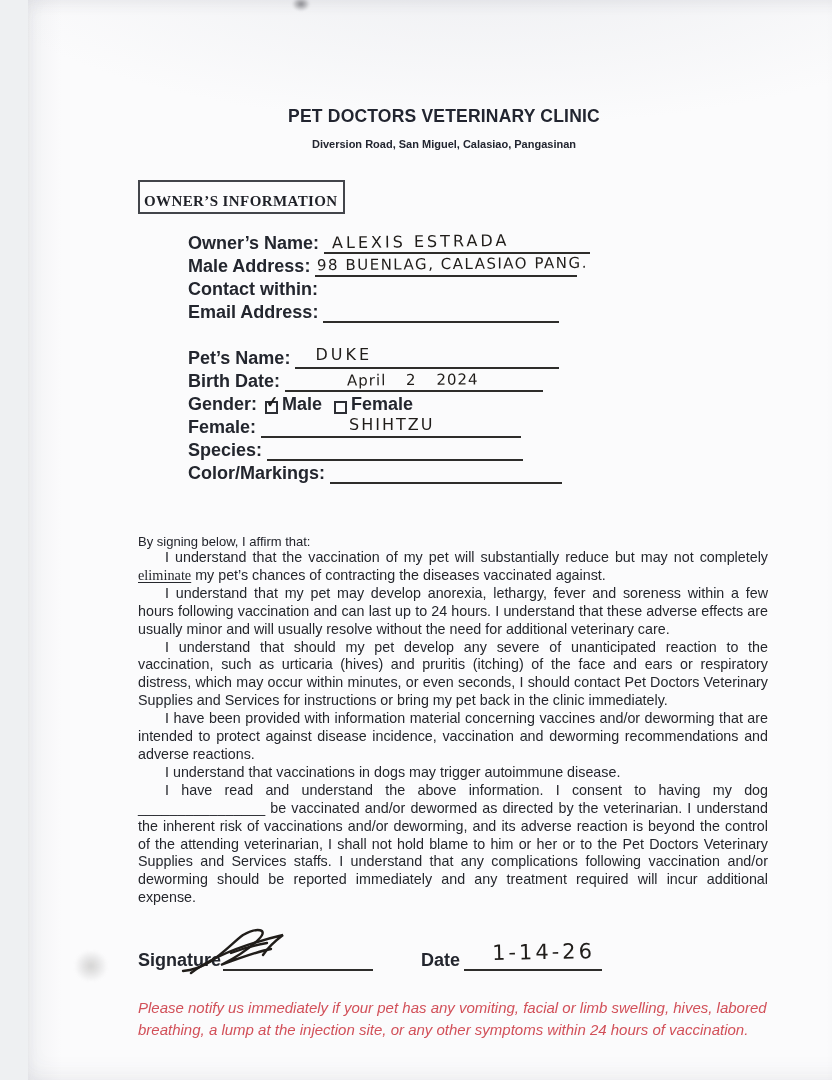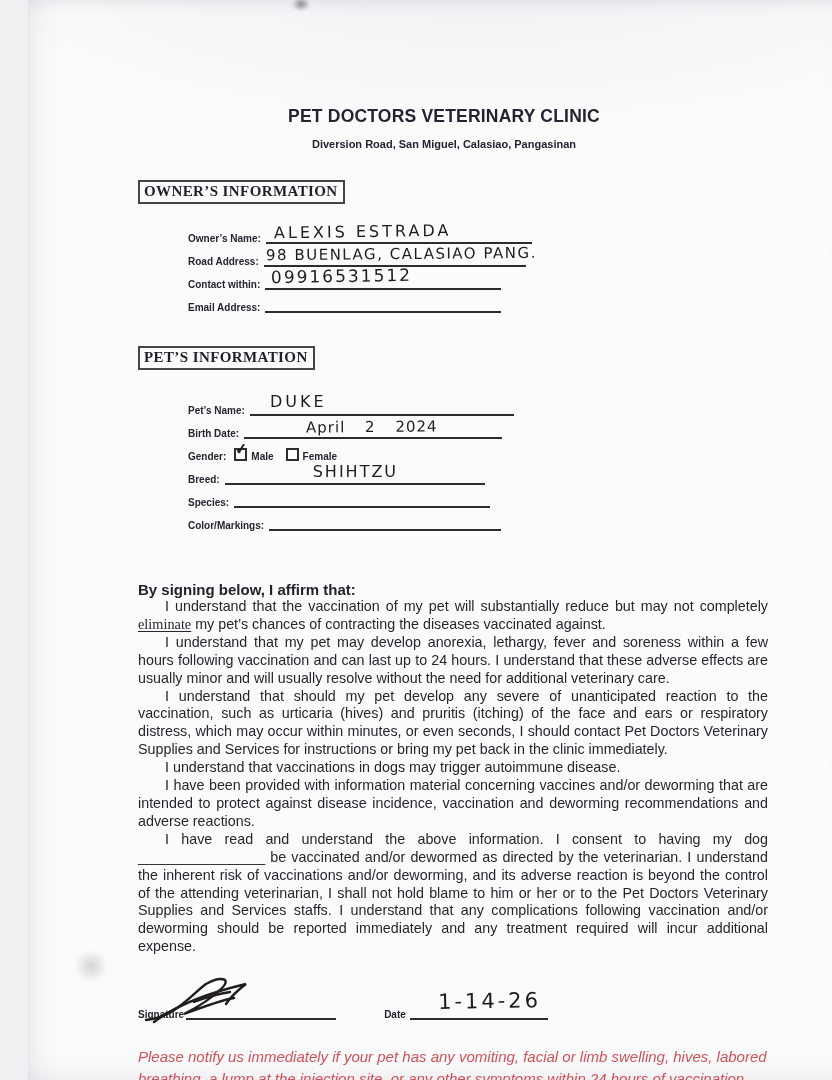--- a/index.html
+++ b/index.html
@@ -38,31 +38,31 @@
   }
   .doc-header h2 {
     margin: 11px 0 0 0; font-size: 11px; font-weight: bold; color: #222530;
   }
   
   .content { padding: 0 92px 0 110px; }
   .section-title-box {
     display: inline-block;
     margin-top: 30px;
     border: 2px solid #43454b;
-    padding: 1px 5px 2px 4px;
+    padding: 11px 5px 2px 4px;
     font-family: "Liberation Serif", serif;
     font-weight: bold;
     font-size: 15px;
     letter-spacing: 0.4px;
     color: #1f2128;
     background: rgba(255,255,255,0.4);
   }
   .fields { margin: 20px 0 0 50px; }
   .field-row { display: flex; align-items: flex-end; margin-bottom: 3px; height: 20px; }
-  .flabel { font-weight: bold; font-size: 10px; color: #23262e; white-space: nowrap; }
+  .flabel { font-weight: bold; font-size: 18px; color: #23262e; white-space: nowrap; }
   .fline {
     display: inline-block; position: relative;
     border-bottom: 2px solid #2e2d2b; height: 17px; margin-left: 5px;
   }
   .w-ownername { width: 266px; }
   .w-address   { width: 262px; }
   .w-contact   { width: 236px; }
   .w-email     { width: 236px; }
   .w-petname   { width: 264px; }
   .w-birth     { width: 258px; }
@@ -88,21 +88,21 @@
     display: inline-block; position: relative; top: -1px; margin: 0 4px 0 8px;
     background: rgba(255,255,255,0.5);
   }
   .cb.cb-female { margin-left: 12px; }
   .cb .mark {
     position: absolute; left: -1px; top: -9px; font-size: 15px; font-weight: bold;
     color: #1d1b19; transform: rotate(-6deg); line-height: 1;
   }
   
   .terms { margin-top: 50px; }
-  .terms-heading { margin: 0; font-weight: bold; font-size: 15px; color: #22242b; }
+  .terms-heading { margin: 0; font-weight: normal; font-size: 13px; color: #22242b; }
   .para {
     margin: 0; text-indent: 27px; text-align: justify;
     font-size: 14.3px; line-height: 17.9px; color: #25272d;
   }
   .para u { text-underline-offset: 2px; font-family: Liberation Serif, serif; }
   
   .sig-row { display: flex; align-items: flex-end; margin: 38px 0 0 0; height: 26px; }
   .sig-line { width: 150px; border-bottom: 2px solid #2e2d2b; height: 20px; position: relative; margin-left: 2px; }
   .date-label { margin-left: 48px; text-align: right; }
   .date-line { width: 138px; border-bottom: 2px solid #2e2d2b; height: 20px; position: relative; margin-left: 4px; text-align: right; }
@@ -135,42 +135,38 @@
     <section>
       <div class="section-title-box">OWNER’S INFORMATION</div>
       <div class="fields">
         <div class="field-row">
           <span class="flabel">Owner’s Name:</span>
           <span class="fline w-ownername">
             <span class="hw hw-owner-name">ALEXIS ESTRADA</span>
           </span>
         </div>
         <div class="field-row">
-          <span class="flabel">Road Address:</span>
+          <span class="flabel">Male Address:</span>
           <span class="fline w-address">
             <span class="hw hw-address">98 BUENLAG, CALASIAO PANG.</span>
           </span>
         </div>
         <div class="field-row">
           <span class="flabel">Contact within:</span>
-          <span class="fline w-contact">
-            <span class="hw hw-contact">09916531512</span>
-          </span>
         </div>
         <div class="field-row">
           <span class="flabel">Email Address:</span>
           <span class="fline w-email">
             <span class="hw"></span>
           </span>
         </div>
       </div>
     </section>
 
     <section>
-      <div class="section-title-box">PET’S INFORMATION</div>
       <div class="fields" style="margin-top: 26px;">
         <div class="field-row">
           <span class="flabel">Pet’s Name:</span>
           <span class="fline w-petname">
             <span class="hw hw-pet-name">DUKE</span>
           </span>
         </div>
         <div class="field-row">
           <span class="flabel">Birth Date:</span>
           <span class="fline w-birth">
@@ -182,21 +178,21 @@
           <span class="cb cb-male">
             <span class="mark">✓</span>
           </span>
           <span class="flabel">Male</span>
           <span class="cb cb-female">
             <span class="mark"></span>
           </span>
           <span class="flabel">Female</span>
         </div>
         <div class="field-row">
-          <span class="flabel">Breed:</span>
+          <span class="flabel">Female:</span>
           <span class="fline w-breed">
             <span class="hw hw-breed">SHIHTZU</span>
           </span>
         </div>
         <div class="field-row">
           <span class="flabel">Species:</span>
           <span class="fline w-species">
             <span class="hw"></span>
           </span>
         </div>
@@ -207,22 +203,22 @@
           </span>
         </div>
       </div>
     </section>
 
     <section class="terms">
       <p class="terms-heading">By signing below, I affirm that:</p>
       <p class="para">I understand that the vaccination of my pet will substantially reduce but may not completely <u>eliminate</u> my pet’s chances of contracting the diseases vaccinated against.</p>
       <p class="para">I understand that my pet may develop anorexia, lethargy, fever and soreness within a few hours following vaccination and can last up to 24 hours. I understand that these adverse effects are usually minor and will usually resolve without the need for additional veterinary care.</p>
       <p class="para">I understand that should my pet develop any severe of unanticipated reaction to the vaccination, such as urticaria (hives) and pruritis (itching) of the face and ears or respiratory distress, which may occur within minutes, or even seconds, I should contact Pet Doctors Veterinary Supplies and Services for instructions or bring my pet back in the clinic immediately.</p>
+      <p class="para">I have been provided with information material concerning vaccines and/or deworming that are intended to protect against disease incidence, vaccination and deworming recommendations and adverse reactions.</p>
       <p class="para">I understand that vaccinations in dogs may trigger autoimmune disease.</p>
-      <p class="para">I have been provided with information material concerning vaccines and/or deworming that are intended to protect against disease incidence, vaccination and deworming recommendations and adverse reactions.</p>
       <p class="para">I have read and understand the above information. I consent to having my dog ________________ be vaccinated and/or dewormed as directed by the veterinarian. I understand the inherent risk of vaccinations and/or deworming, and its adverse reaction is beyond the control of the attending veterinarian, I shall not hold blame to him or her or to the Pet Doctors Veterinary Supplies and Services staffs. I understand that any complications following vaccination and/or deworming should be reported immediately and any treatment required will incur additional expense.</p>
     </section>
 
     <div class="sig-row">
       <span class="flabel">Signature</span>
       <span class="fline sig-line">
         <svg class="signature-svg" width="190" height="52" viewBox="0 0 190 52">
           <g fill="none" stroke="#201d1a" stroke-width="2.4" stroke-linecap="round">
             <path d="M12 46 C 40 44, 58 20, 72 10 C 86 2, 98 4, 88 14 C 76 26, 58 36, 50 40 C 66 34, 88 26, 100 24"></path>
             <path d="M20 48 C 44 30, 78 18, 112 10 C 104 16, 96 24, 92 30"></path>

